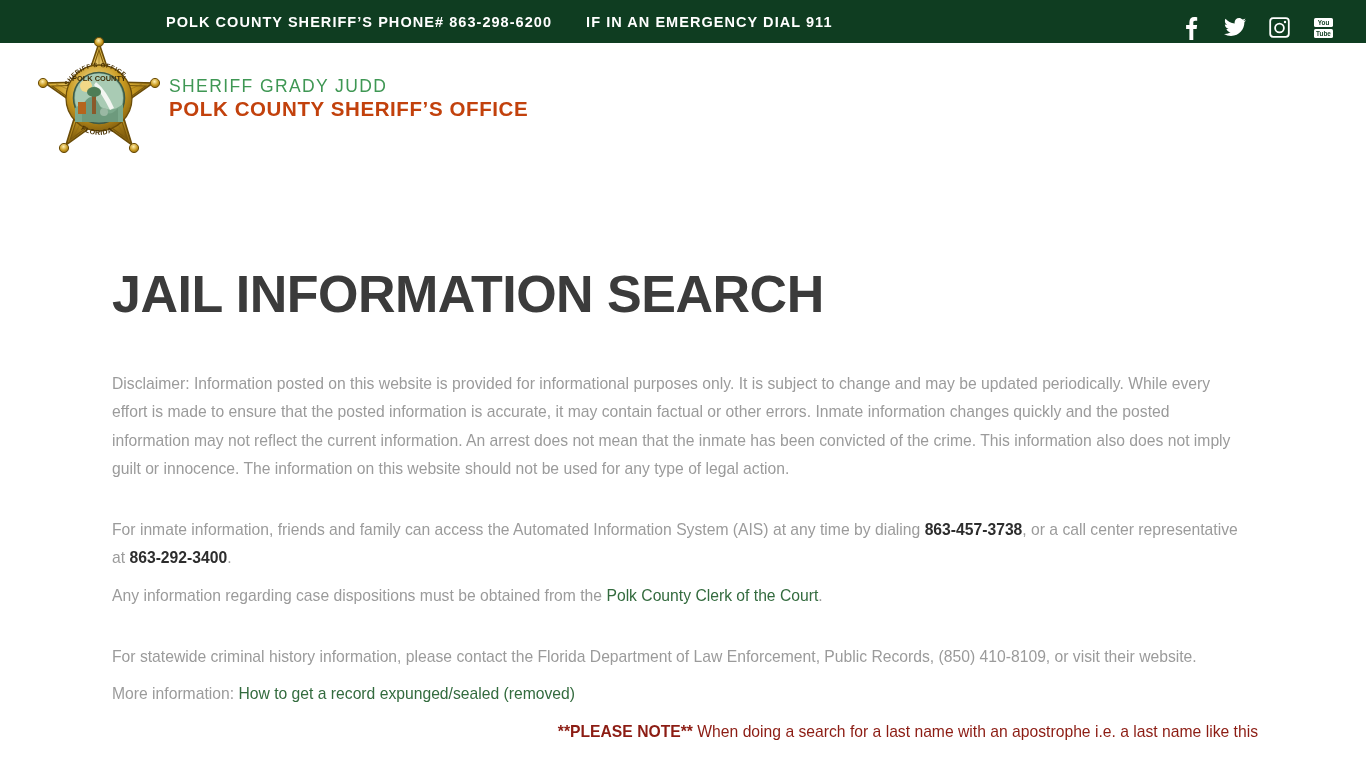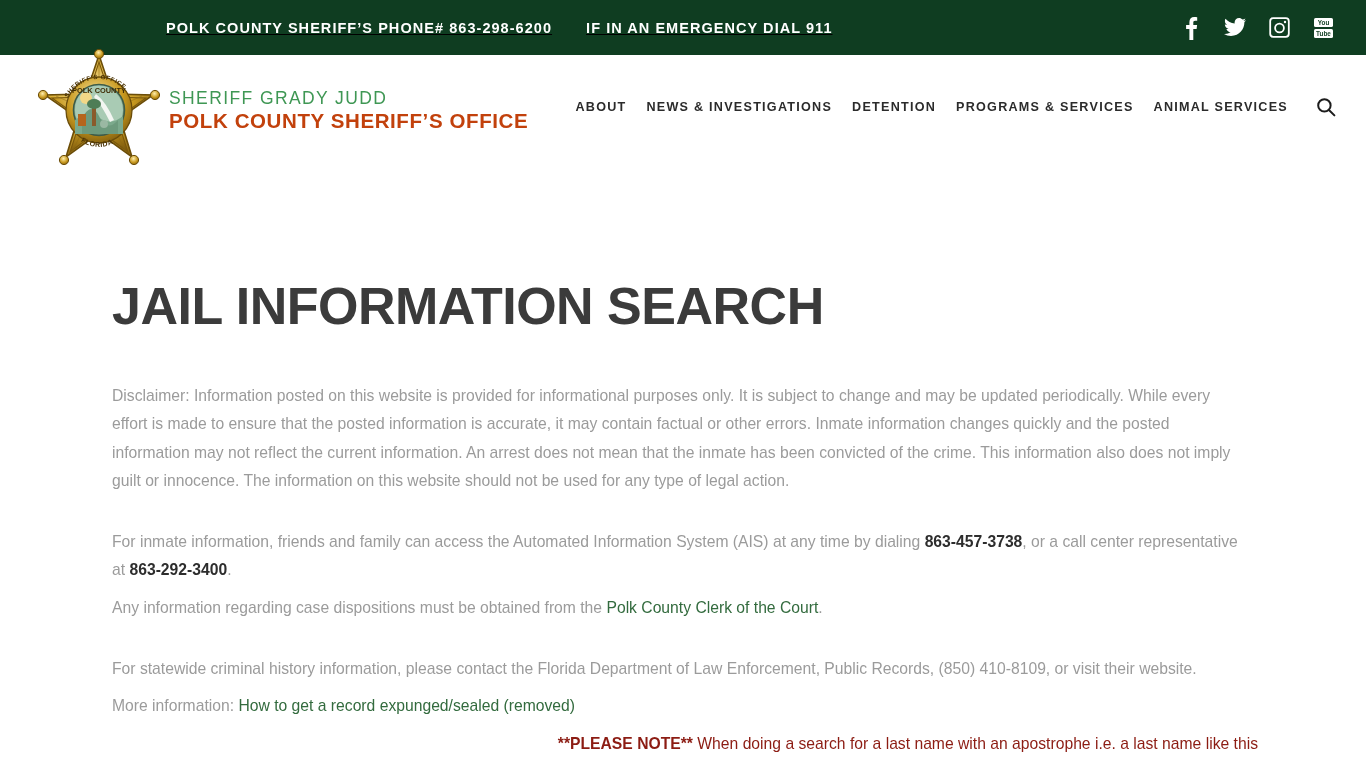--- a/index.html
+++ b/index.html
@@ -5,26 +5,25 @@
   * { box-sizing: border-box; margin: 0; padding: 0; }
   html, body {
     width: 1366px; height: 768px;
     background: #ffffff;
     font-family: "Liberation Sans", sans-serif;
     overflow: hidden;
   }
 
   
   .topbar {
-    height: 55px;
+    height: 43px;
     background: #0f3d21;
     display: flex;
     align-items: center;
     position: relative;
-    text-decoration: underline;
   }
   .topbar-center {
     display: flex;
     align-items: center;
     gap: 34px;
     margin-left: 166px;
   }
   .topbar-text {
     color: #ffffff;
     font-size: 14.5px;
@@ -251,33 +250,20 @@
           <text x="65" y="45" font-family="Liberation Sans, sans-serif" font-size="7.4" font-weight="bold" fill="#3f2d06" text-anchor="middle">POLK COUNTY</text>
         </g>
       </svg>
     </div>
     <div class="brand-text">
       <div class="brand-line1">SHERIFF GRADY JUDD</div>
       <div class="brand-line2">POLK COUNTY SHERIFF’S OFFICE</div>
     </div>
   </div>
 
-  <div class="nav">
-    <span class="nav-item">ABOUT</span>
-    <span class="nav-item">NEWS &amp; INVESTIGATIONS</span>
-    <span class="nav-item">DETENTION</span>
-    <span class="nav-item">PROGRAMS &amp; SERVICES</span>
-    <span class="nav-item">ANIMAL SERVICES</span>
-    <span class="nav-search">
-      <svg width="20" height="20" viewBox="0 0 20 20" fill="none" stroke="currentColor" stroke-width="2">
-        <circle cx="8.4" cy="8.4" r="6.2"></circle>
-        <path d="M13.2 13.2 L18.4 18.4" stroke-linecap="round"></path>
-      </svg>
-    </span>
-  </div>
 </div>
 
 <div class="content">
   <h1 class="page-title">JAIL INFORMATION SEARCH</h1>
 
   <p class="body-text p-disclaimer">Disclaimer: Information posted on this website is provided for informational purposes only. It is subject to change and may be updated periodically. While every effort is made to ensure that the posted information is accurate, it may contain factual or other errors. Inmate information changes quickly and the posted information may not reflect the current information. An arrest does not mean that the inmate has been convicted of the crime. This information also does not imply guilt or innocence.  The information on this website should not be used for any type of legal action.</p>
 
   <p class="body-text p-ais">
     <span>For inmate information, friends and family can access the Automated Information System (AIS) at any time by dialing </span><strong class="phone">863-457-3738</strong><span>, or a call center representative at </span><strong class="phone">863-292-3400</strong><span>.</span>
   </p>

